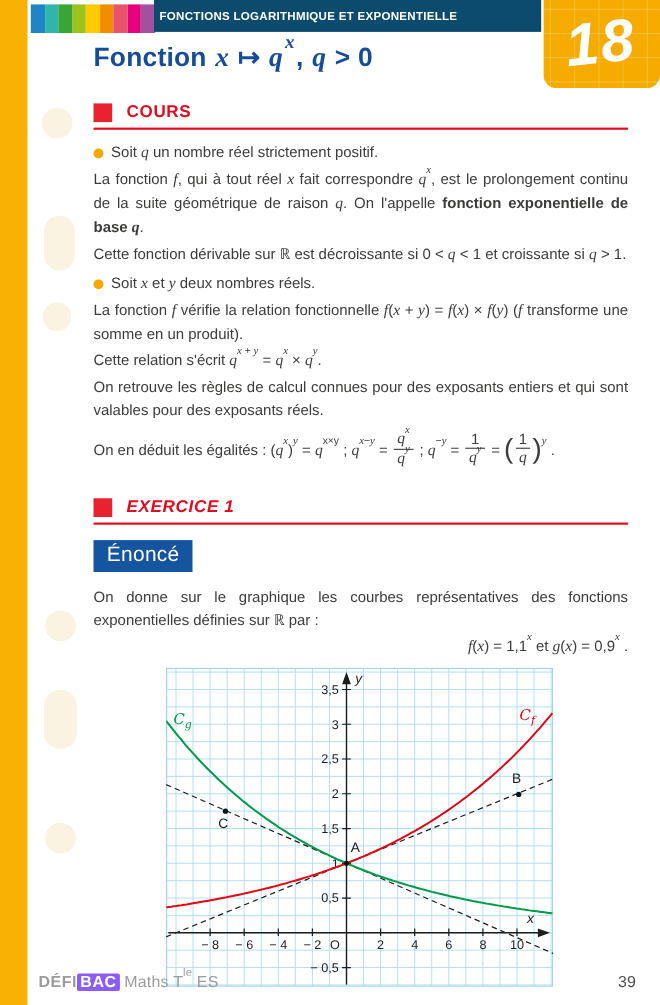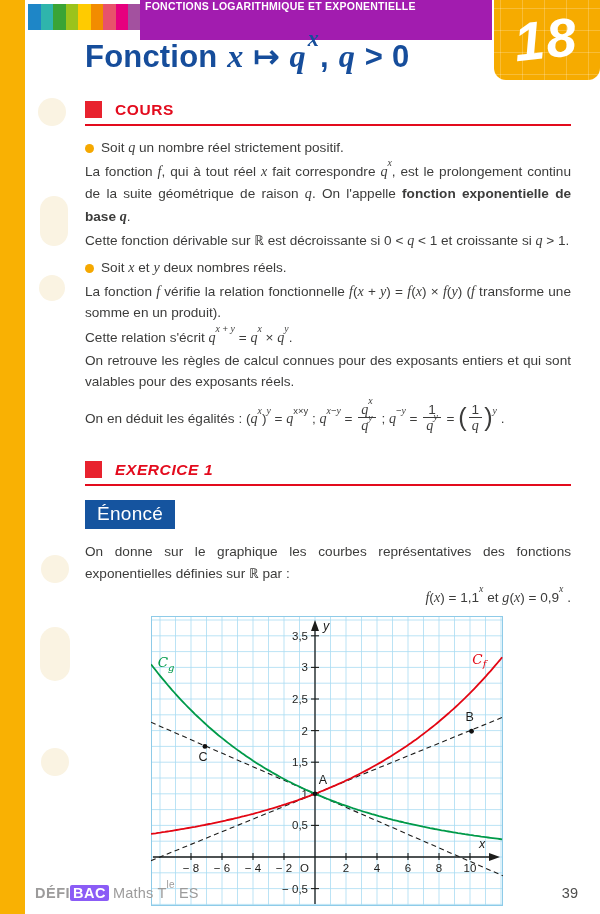--- a/index.html
+++ b/index.html
@@ -11,42 +11,42 @@
   }
   
   .left-bar { position:absolute; left:0; top:0; width:25px; height:914px; background:#f9b103; }
   .blob { position:absolute; background:#faf3e2; }
   .blob.round { border-radius:50%; }
   .blob.pill  { border-radius:15px; }
   
   .strip { position:absolute; left:28px; top:4px; height:26px; display:flex; }
   .strip span { width:12.5px; height:26px; display:block; }
   .band {
-    position:absolute; left:140px; top:0; width:352px; height:40px;
-    background:#a21caf; color:#ffffff; font-weight:bold; font-size:10.5px;
-    letter-spacing:.25px; display:flex; align-items:flex-start; padding-left:5px;
+    position:absolute; left:140px; top:0; width:352px; height:29px;
+    background:#0c4a6e; color:#ffffff; font-weight:bold; font-size:10.5px;
+    letter-spacing:.25px; display:flex; align-items:center; padding-left:5px;
   }
   .tab {
     position:absolute; left:494px; top:0; width:106px; height:80px;
     background:#f6ab00; border-radius:0 0 12px 12px;
     background-image:
       linear-gradient(rgba(255,255,255,.22) 1px, transparent 1px),
       linear-gradient(90deg, rgba(255,255,255,.22) 1px, transparent 1px);
     background-size:22px 22px; background-position:6px 8px;
   }
   .tab .num {
     position:absolute; left:20px; top:8px; color:#ffffff; font-size:54px;
     font-weight:bold; font-style:italic; transform:rotate(-6deg); letter-spacing:2px;
   }
   
   .content { position:absolute; left:85px; top:38px; width:486px; }
-  h1.title { color:#164d9b; font-size:31px; font-weight:bold; letter-spacing:.2px; margin-bottom:26px; }
+  h1.title { color:#164d9b; font-size:24px; font-weight:bold; letter-spacing:.2px; margin-bottom:26px; }
   h1.title i { margin:0 1px; }
   .sec-head {
-    display:flex; gap:13px;
+    display:flex; align-items:center; gap:13px;
     border-bottom:2px solid #e30b1d; padding-bottom:5px; margin-bottom:10px;
   }
   .sec-head .sq { width:17px; height:17px; background:#e8222e; flex:0 0 auto; }
   .sec-head .lbl { color:#e30b1d; font-weight:bold; font-size:15.5px; letter-spacing:.6px; }
   .para { font-size:13.6px; line-height:1.56; text-align:justify; margin-bottom:2px; }
   .para.center { text-align:right; }
   .bullet { display:inline-block; width:9px; height:9px; border-radius:50%;
             background:#f5a800; margin-right:7px; position:relative; top:0.5px; }
   .b-item { margin-top:5px; }
   sup { font-size:69%; line-height:0; position:relative; top:-0.45em; }

